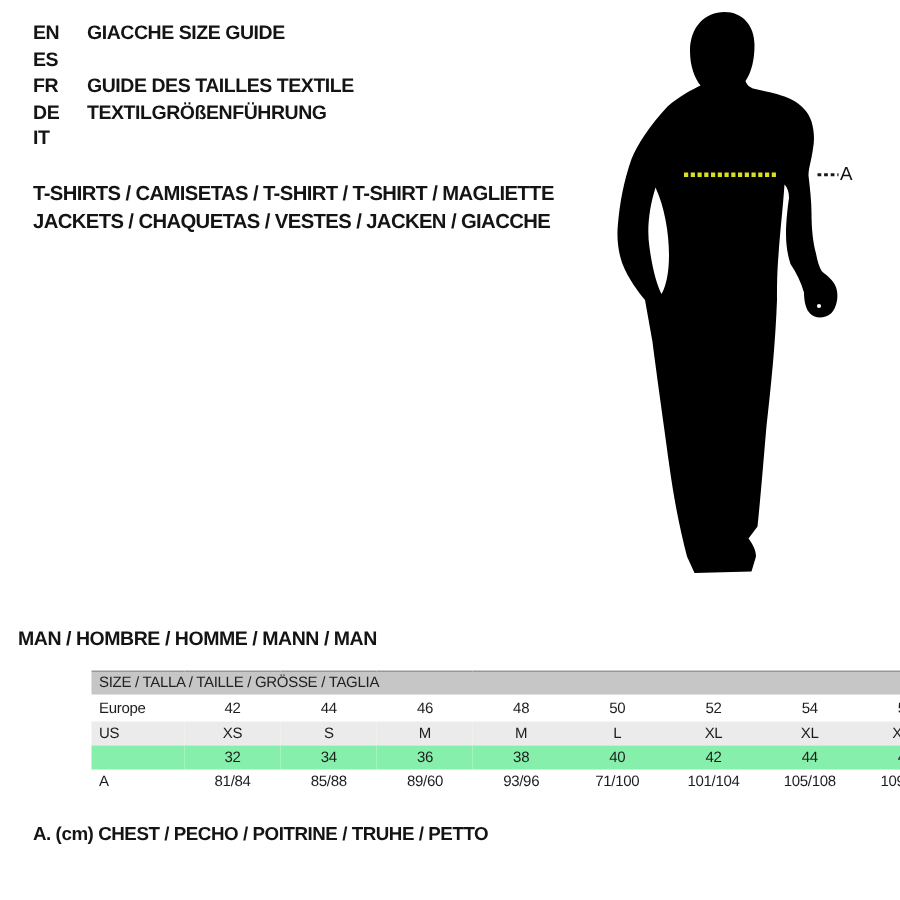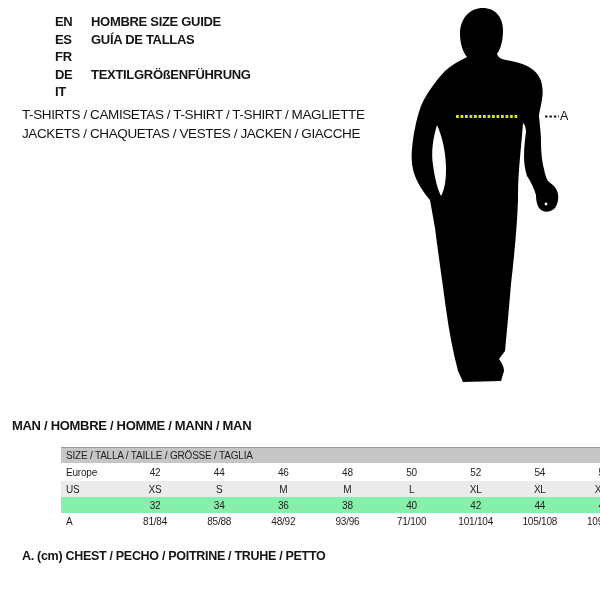--- a/index.html
+++ b/index.html
@@ -2,24 +2,24 @@
 <html><head>
 <meta charset="utf-8">
 <style>
   html,body{margin:0;padding:0;background:#fff;}
   .canvas{
     position:relative;width:600px;height:600px;background:#ffffff;overflow:hidden;
     font-family:"Liberation Sans",sans-serif;color:#141414;
   }
   
   .lang-block{position:absolute;top:13px;left:22px;}
-  .lang-row{display:flex;line-height:17.5px;font-size:13px;font-weight:bold;letter-spacing:-0.3px;margin-left:33px;}
+  .lang-row{display:flex;line-height:17.5px;font-size:13px;font-weight:bold;letter-spacing:-0.3px;}
   .lang-code{width:36px;flex:0 0 36px;}
   
-  .cat-block{position:absolute;top:106px;left:22px;font-size:13.5px;font-weight:normal;
+  .cat-block{position:absolute;top:120px;left:22px;font-size:13.5px;font-weight:bold;
     line-height:18.6px;letter-spacing:-0.4px;}
   
   .figure{position:absolute;left:405px;top:0;width:180px;height:400px;}
   .figure svg{position:absolute;left:0;top:0;}
   .measure-a{position:absolute;left:155px;top:109px;font-size:12.5px;font-weight:normal;color:#111;}
   
   .section-title{position:absolute;top:418px;left:12px;font-size:13px;font-weight:bold;letter-spacing:-0.3px;}
   
   table.size-table{position:absolute;top:447px;left:17px;width:575px;border-collapse:collapse;
     table-layout:fixed;font-size:10px;letter-spacing:-0.2px;margin-left:44px;}
@@ -36,28 +36,28 @@
   .footnote{position:absolute;top:549px;left:22px;font-size:12.5px;font-weight:bold;letter-spacing:-0.3px;}
 </style>
 </head>
 <body>
 
 <div class="canvas">
 
   <div class="lang-block">
     <div class="lang-row">
       <span class="lang-code">EN</span>
-      <span class="lang-title">HOMBRE SIZE GUIDE</span>
+      <span class="lang-title">GIACCHE SIZE GUIDE</span>
     </div>
     <div class="lang-row">
       <span class="lang-code">ES</span>
-      <span class="lang-title">GUÍA DE TALLAS</span>
     </div>
     <div class="lang-row">
       <span class="lang-code">FR</span>
+      <span class="lang-title">GUIDE DES TAILLES TEXTILE</span>
     </div>
     <div class="lang-row">
       <span class="lang-code">DE</span>
       <span class="lang-title">TEXTILGRÖßENFÜHRUNG</span>
     </div>
     <div class="lang-row">
       <span class="lang-code">IT</span>
     </div>
   </div>
 
@@ -163,21 +163,21 @@
         <td>38</td>
         <td>40</td>
         <td>42</td>
         <td>44</td>
         <td>46</td>
       </tr>
       <tr class="r-a">
         <td class="lbl">A</td>
         <td>81/84</td>
         <td>85/88</td>
-        <td>48/92</td>
+        <td>89/60</td>
         <td>93/96</td>
         <td>71/100</td>
         <td>101/104</td>
         <td>105/108</td>
         <td>109/112</td>
       </tr>
     </tbody>
   </table>
 
   <div class="footnote">A. (cm) CHEST / PECHO / POITRINE / TRUHE / PETTO</div>

